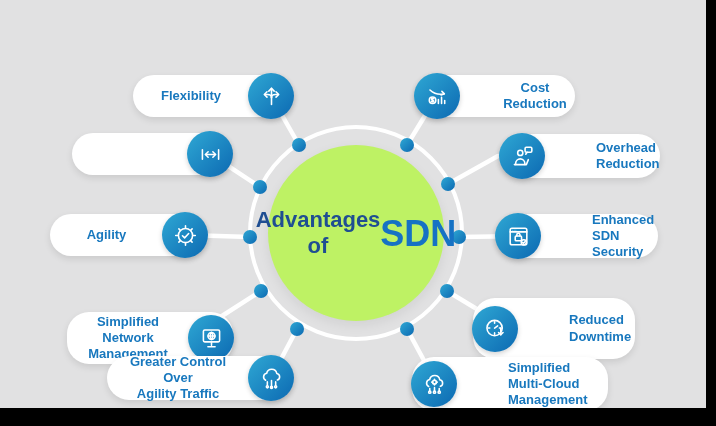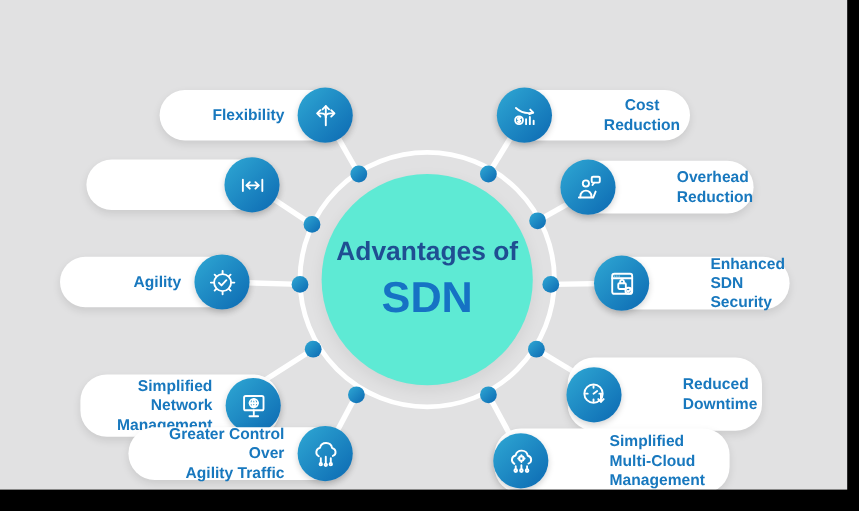--- a/index.html
+++ b/index.html
@@ -8,37 +8,37 @@
     position:relative;width:716px;height:426px;overflow:hidden;
     background:#e1e1e2;
   }
   .bar-bottom{position:absolute;left:0;bottom:0;width:716px;height:18px;background:#000;z-index:30;}
   .bar-right{position:absolute;right:0;top:0;width:10px;height:426px;background:#000;z-index:30;}
 
   svg.wires{position:absolute;left:0;top:0;z-index:1;}
 
   .center-circle{
     position:absolute;left:268px;top:145px;width:176px;height:176px;border-radius:50%;
-    background:#5eead4;box-shadow:0 4px 12px rgba(0,0,0,0.07);
-    display:flex;flex-direction:column;align-items:center;justify-content:center;
+    background:#bef264;box-shadow:0 4px 12px rgba(0,0,0,0.07);
+    display:flex;align-items:center;justify-content:center;
     z-index:5;text-align:center;
   }
   .center-title-1{font-size:22px;font-weight:700;color:#1f4e92;line-height:1.2;}
   .center-title-2{font-size:36px;font-weight:700;color:#1672c4;line-height:1.2;margin-top:2px;}
 
   .pill{
     position:absolute;background:#ffffff;border-radius:22px;
     box-shadow:0 3px 7px rgba(0,0,0,0.10);
     display:flex;align-items:center;z-index:10;
   }
   .pill-label{
     width:100%;font-size:13px;font-weight:700;color:#1878be;line-height:1.25;
     white-space:pre-line;
   }
-  .pill.left .pill-label{text-align:right;padding-right:56px;padding-left:12px;}
+  .pill.left .pill-label{text-align:center;padding-right:56px;padding-left:12px;}
   .pill.right .pill-label{text-align:left;padding-left:56px;padding-right:10px;margin-left:40px;}
   .pill.right.center-text .pill-label{text-align:center;padding-left:48px;padding-right:8px;}
 
   .icon-circle{
     position:absolute;width:46px;height:46px;border-radius:50%;
     background:linear-gradient(135deg,#2fa8d4 0%,#0c69b2 100%);
     box-shadow:0 2px 5px rgba(0,0,0,0.18);
     display:flex;align-items:center;justify-content:center;
   }
   .pill.left .icon-circle{right:-1px;top:50%;transform:translateY(-50%);}
@@ -157,21 +157,21 @@
       <svg viewBox="0 0 24 24">
         <path d="M5.3 6.2c3.6 3.4 8.2 4.4 12.6 3.5"></path>
           <path d="M15.9 7.4l2.2 2.2-2.9 1.1"></path>
         <circle cx="7.6" cy="15.3" r="2.9"></circle>
         <path d="M7.6 13.8v3M6.7 16.4c.7.5 1.9.4 1.9-.5s-1.9-.7-1.9-1.6 1.2-1 1.9-.5"></path>
         <path d="M12.8 18.2v-3.6M15.6 18.2v-5.4M18.4 18.2v-2.6"></path>
       </svg>
     </div>
   </div>
 
-  <div class="pill right" style="left:468px;top:134px;width:160px;height:44px">
+  <div class="pill right" style="left:500px;top:134px;width:160px;height:44px">
     <div class="pill-label">Overhead
 Reduction</div>
     <div class="icon-circle">
       <svg viewBox="0 0 24 24">
         <circle cx="10" cy="8.8" r="2.3"></circle>
         <path d="M5.9 19v-.8a4.1 4.1 0 0 1 8.2 0V19"></path>
         <path d="M4.8 19.2h10.6l1.8-4.4"></path>
         <rect x="14.3" y="3.8" width="6" height="4.4" rx="1"></rect>
         <path d="M16.1 8.2l-1.2 1.8"></path>
       </svg>

